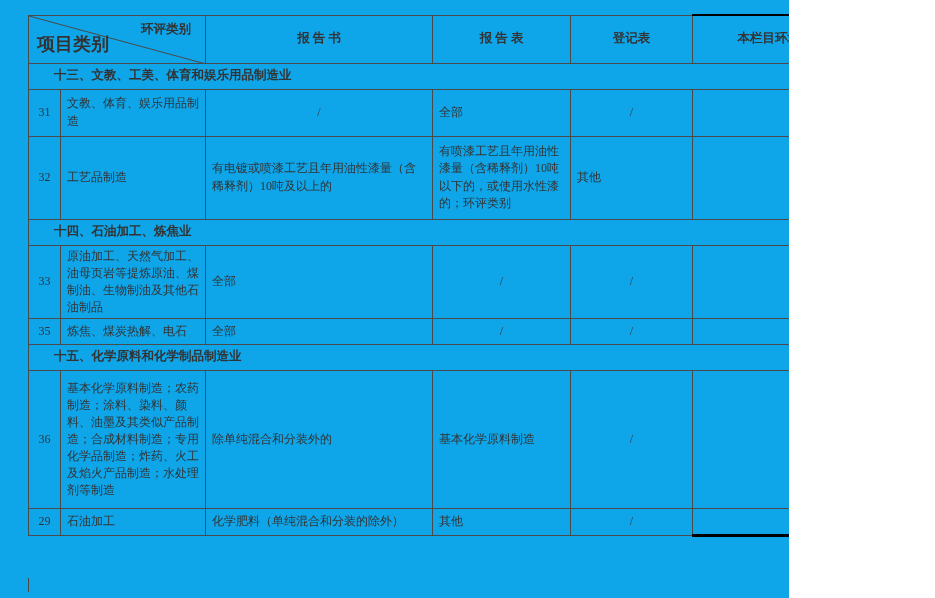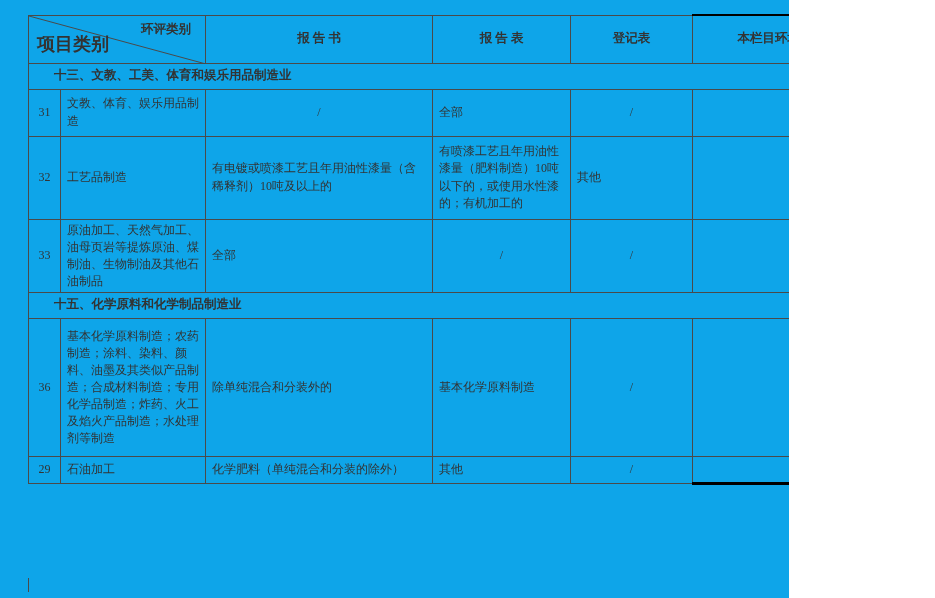--- a/index.html
+++ b/index.html
@@ -62,28 +62,39 @@
       <td class="cat">文教、体育、娱乐用品制造</td>
       <td class="slash">/</td>
       <td>全部</td>
       <td class="slash">/</td>
       <td class="c6"></td>
     </tr>
     <tr style="height:83px">
       <td class="num">32</td>
       <td class="cat">工艺品制造</td>
       <td>有电镀或喷漆工艺且年用油性漆量（含稀释剂）10吨及以上的</td>
-      <td>有喷漆工艺且年用油性漆量（肥料制造）10吨以下的，或使用水性漆的；有机加工的</td>
+      <td>有喷漆工艺且年用油性漆量（含稀释剂）10吨以下的，或使用水性漆的；环评类别</td>
       <td>其他</td>
       <td class="c6"></td>
     </tr>
 
+    <tr class="sect" style="height:26px">
+      <td colspan="6">十四、石油加工、炼焦业</td>
+    </tr>
     <tr style="height:71px">
       <td class="num">33</td>
       <td class="cat">原油加工、天然气加工、油母页岩等提炼原油、煤制油、生物制油及其他石油制品</td>
+      <td>全部</td>
+      <td class="slash">/</td>
+      <td class="slash">/</td>
+      <td class="c6"></td>
+    </tr>
+    <tr style="height:26px">
+      <td class="num">35</td>
+      <td class="cat">炼焦、煤炭热解、电石</td>
       <td>全部</td>
       <td class="slash">/</td>
       <td class="slash">/</td>
       <td class="c6"></td>
     </tr>
 
     <tr class="sect" style="height:26px">
       <td colspan="6">十五、化学原料和化学制品制造业</td>
     </tr>
     <tr style="height:138px">

